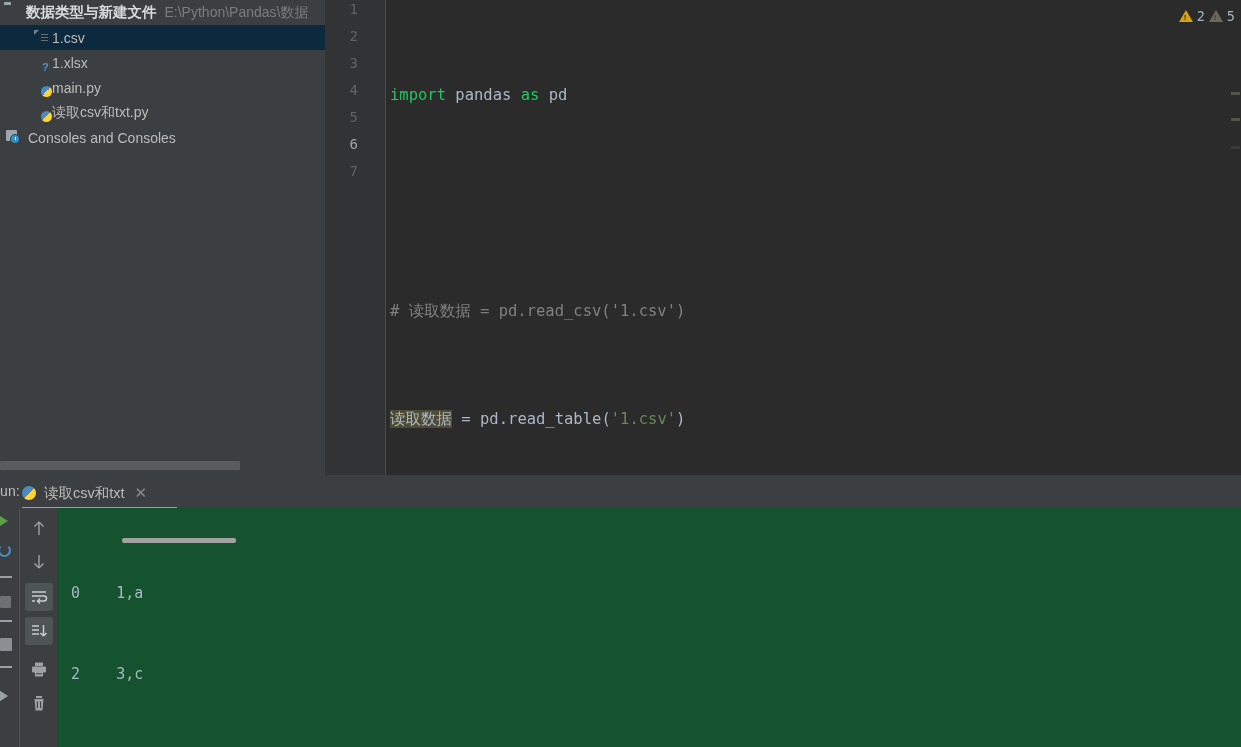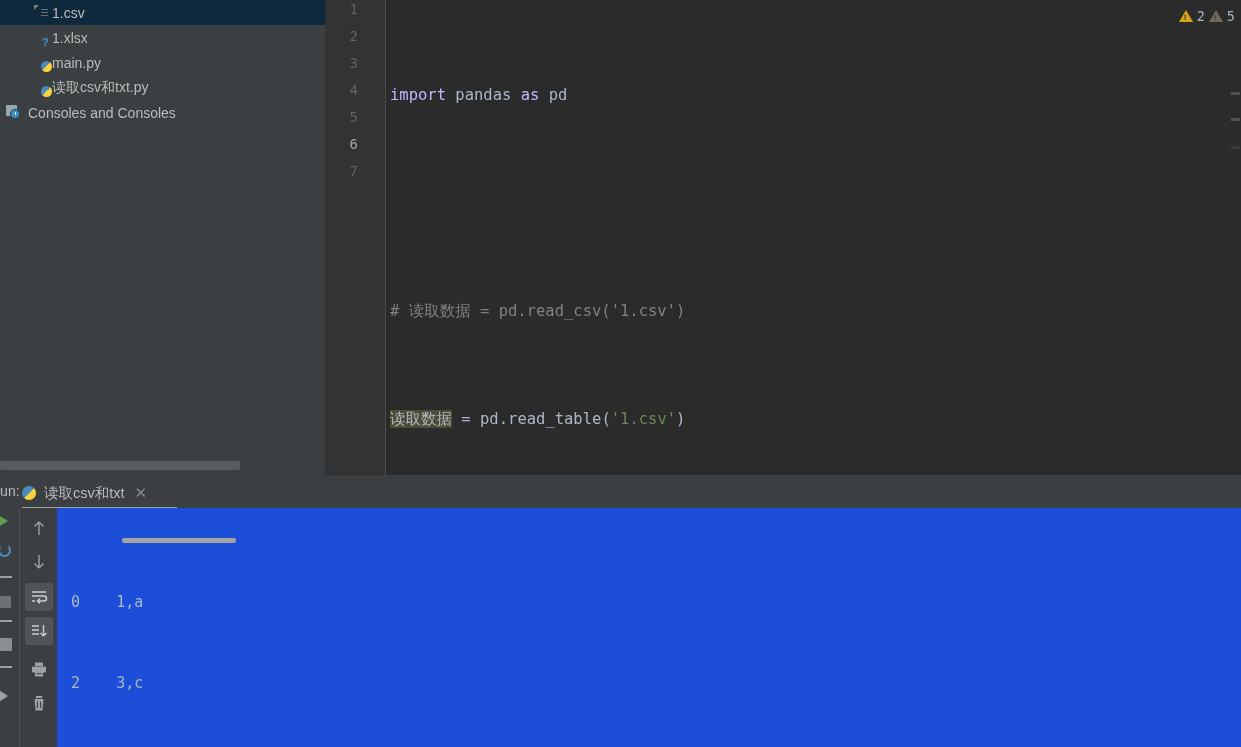--- a/index.html
+++ b/index.html
@@ -148,21 +148,21 @@
     line-height: 27px;
     color:#a9b7c6;
     white-space: pre;
     padding-top: 1px;
   }
   .cline { position:relative; height:27px; padding-left:4px; }
   .cline.current {
     background:#323232;
     box-shadow: inset 0 1px 0 #3b3b3b, inset 0 -1px 0 #3b3b3b;
   }
-  .kw      { color:#c4b5fd; }
+  .kw      { color:#22c55e; }
   .str     { color:#6a8759; }
   .cmt     { color:#808080; }
   .num     { color:#6897bb; }
   .plain   { color:#a9b7c6; }
   .hl-id   { background:#4e4c35; }
   .hl-br   { background:#3b514d; color:#ffc66d; }
   .brk     { color:#a9b7c6; }
   .print-kw{ color:#8888c6; }
   .squig {
     position: relative;
@@ -252,43 +252,48 @@
     background:#3c3f41;
     border-left:1px solid #4e5254;
   }
   .tb-btn {
     position:absolute; left:5px; width:28px; height:28px;
     display:flex; align-items:center; justify-content:center;
   }
   .tb-btn.active { background:#4f5456; border-radius:3px; }
   #console {
     position:absolute; left:57px; top:33px; right:0; bottom:0;
-    background:#1d4ed8;
+    background:#14532d;
     font-family:"DejaVu Sans Mono", monospace;
     font-size:15px;
     line-height:27px;
     color:#a9b7c6;
     white-space:pre;
     overflow:hidden;
     padding-left:14px;
-    padding-top: 16px;
+    padding-top: 7px;
   }
   #console .clipped { margin-top:-16px; }
   #console-hscroll {
     position:absolute; left:65px; top:30px; width:114px; height:5px;
     background:#a3a3a3; border-radius:2px;
   }
 </style>
 </head>
 <body>
 
 <div id="app">
 
   <div id="project-panel">
 
+    <div class="tree-row row-root">
+      <span class="ic"><span class="ic-folder"></span></span>
+      <span class="proj-title">数据类型与新建文件</span>
+      <span class="proj-path">E:\Python\Pandas\数据</span>
+    </div>
 
     <div class="tree-row row-d1 selected">
       <span class="ic"><span class="ic-file"><span class="lines"></span></span></span>
       <span class="lbl">1.csv</span>
     </div>
 
     <div class="tree-row row-d1">
       <span class="ic"><span class="ic-unknown"><span class="q">?</span></span></span>
       <span class="lbl">1.xlsx</span>
     </div>

